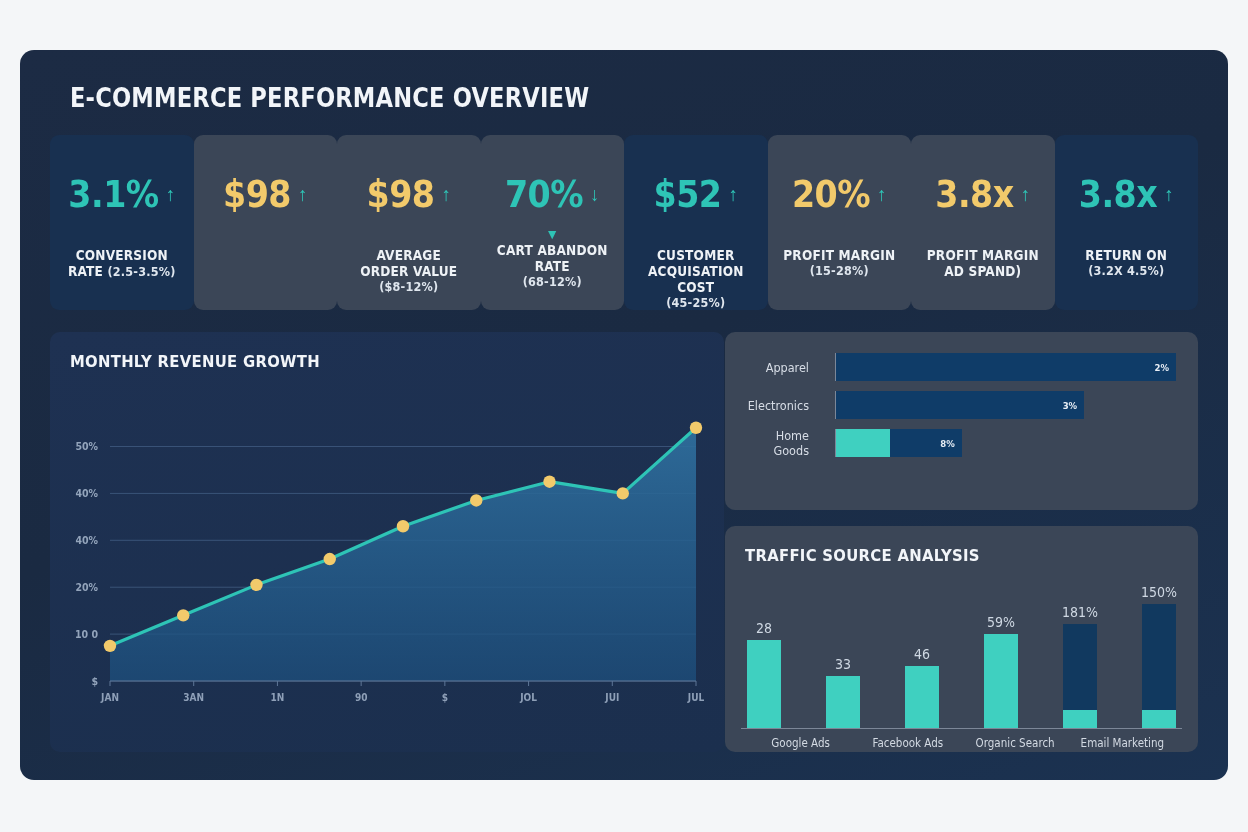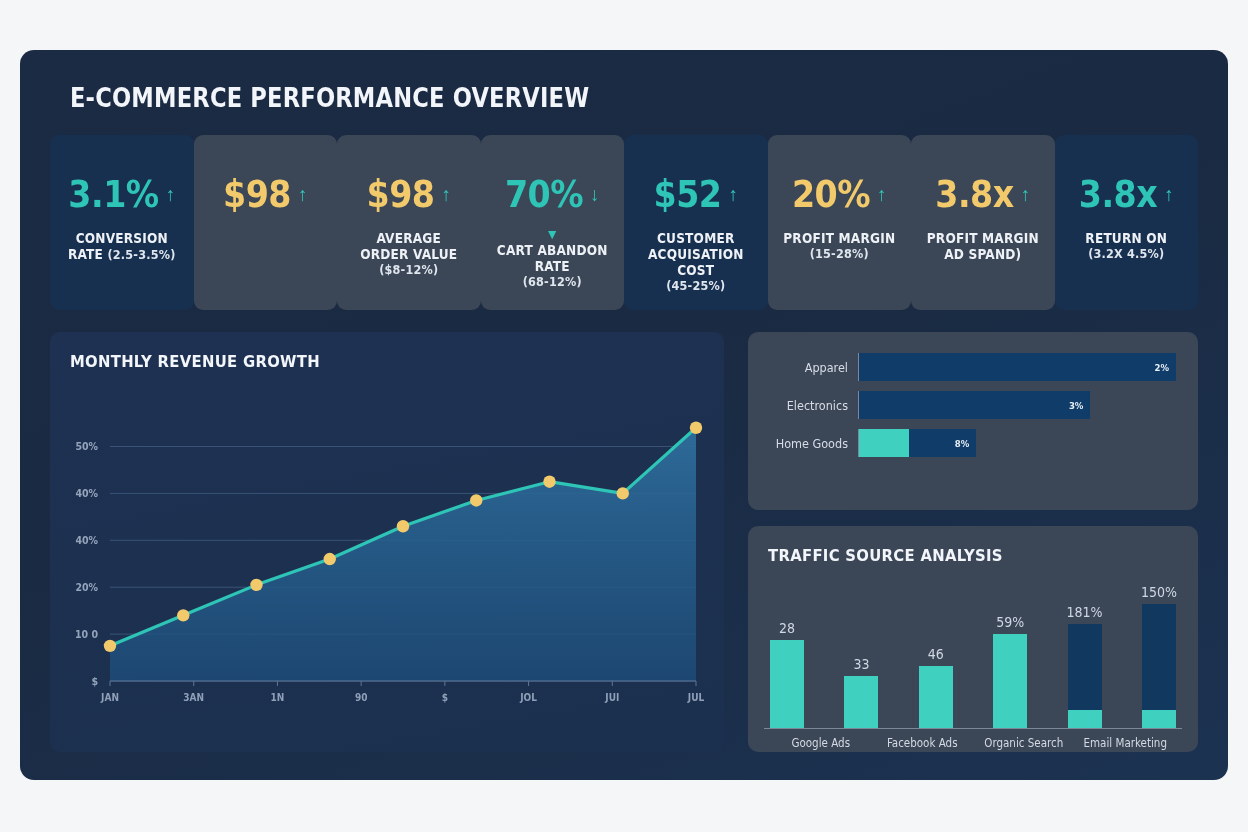--- a/index.html
+++ b/index.html
@@ -77,34 +77,34 @@
   }
 
   .kpi-label {
     font-family: "DejaVu Sans Condensed", "Liberation Sans Narrow", "Liberation Sans", sans-serif;
     font-size: 13.5px;
     font-weight: bold;
     color: #eef2f6;
     text-transform: uppercase;
     line-height: 1.18;
     letter-spacing: 0.2px;
-    margin-top: 14px;
+    margin-top: 31px;
     padding: 0 2px;
   }
   .kpi-label .r2 { display: block; }
   .kpi-range {
     display: block;
     font-size: 12.5px;
     font-weight: bold;
     color: #dfe6ee;
   }
   .kpi-label.inline-range .kpi-range { display: inline; }
 
   
-  .panels { display: flex; gap: 24px; height: 420px; }
+  .panels { display: flex; gap: 1px; height: 420px; }
   .panel-left { width: 674px; }
   .panel-right { flex: 1; display: flex; flex-direction: column; gap: 16px; }
 
   .panel {
     border-radius: 10px;
     position: relative;
     overflow: hidden;
   }
   .panel.navy  { background: linear-gradient(170deg, #1e3152 0%, #1b2f4e 100%); }
   .panel.slate { background: #3b4657; }
@@ -129,21 +129,21 @@
     font-weight: bold;
   }
   .axis-text.xlab { fill: #8fa0b8; font-size: 10px; }
 
   
   .hbar-area { padding: 16px 22px 18px 18px; }
   .hbar-row { display: flex; align-items: center; height: 38px; }
   .hbar-label {
     width: 92px;
     text-align: right;
-    padding-right: 10px;
+    padding-right: 26px;
     font-family: "DejaVu Sans Condensed", "Liberation Sans Narrow", "Liberation Sans", sans-serif;
     font-size: 12.5px;
     color: #d7dde6;
   }
   .hbar-track {
     flex: 1;
     height: 28px;
     position: relative;
     border-left: 1px solid #7c8798;
     display: flex;

